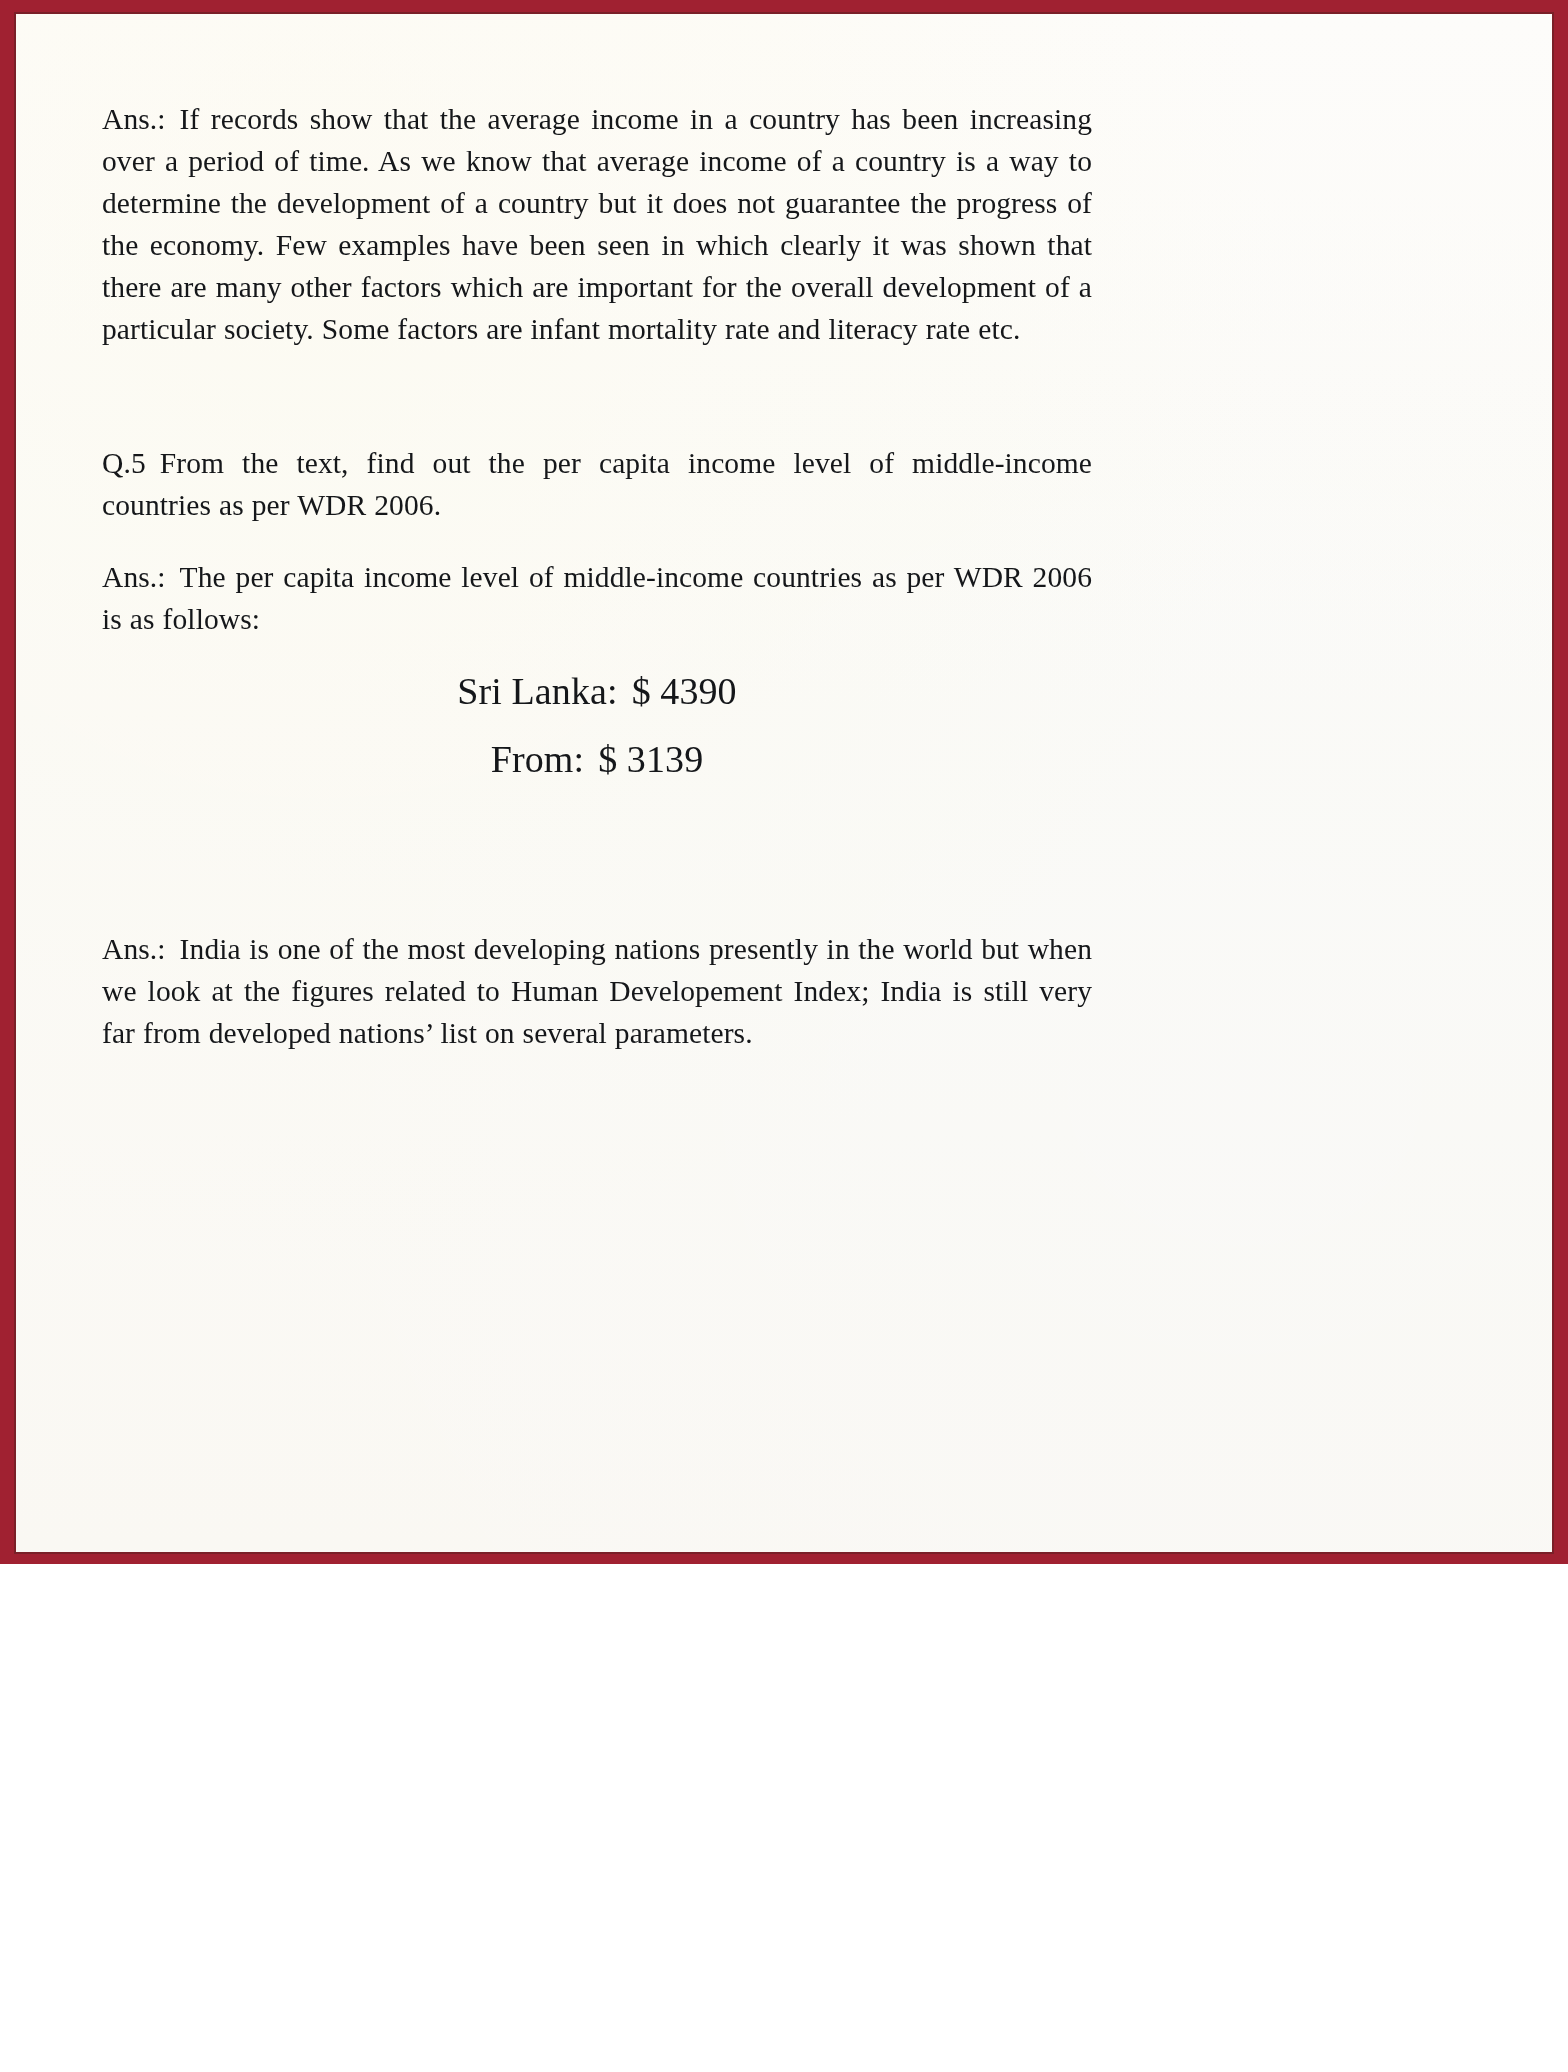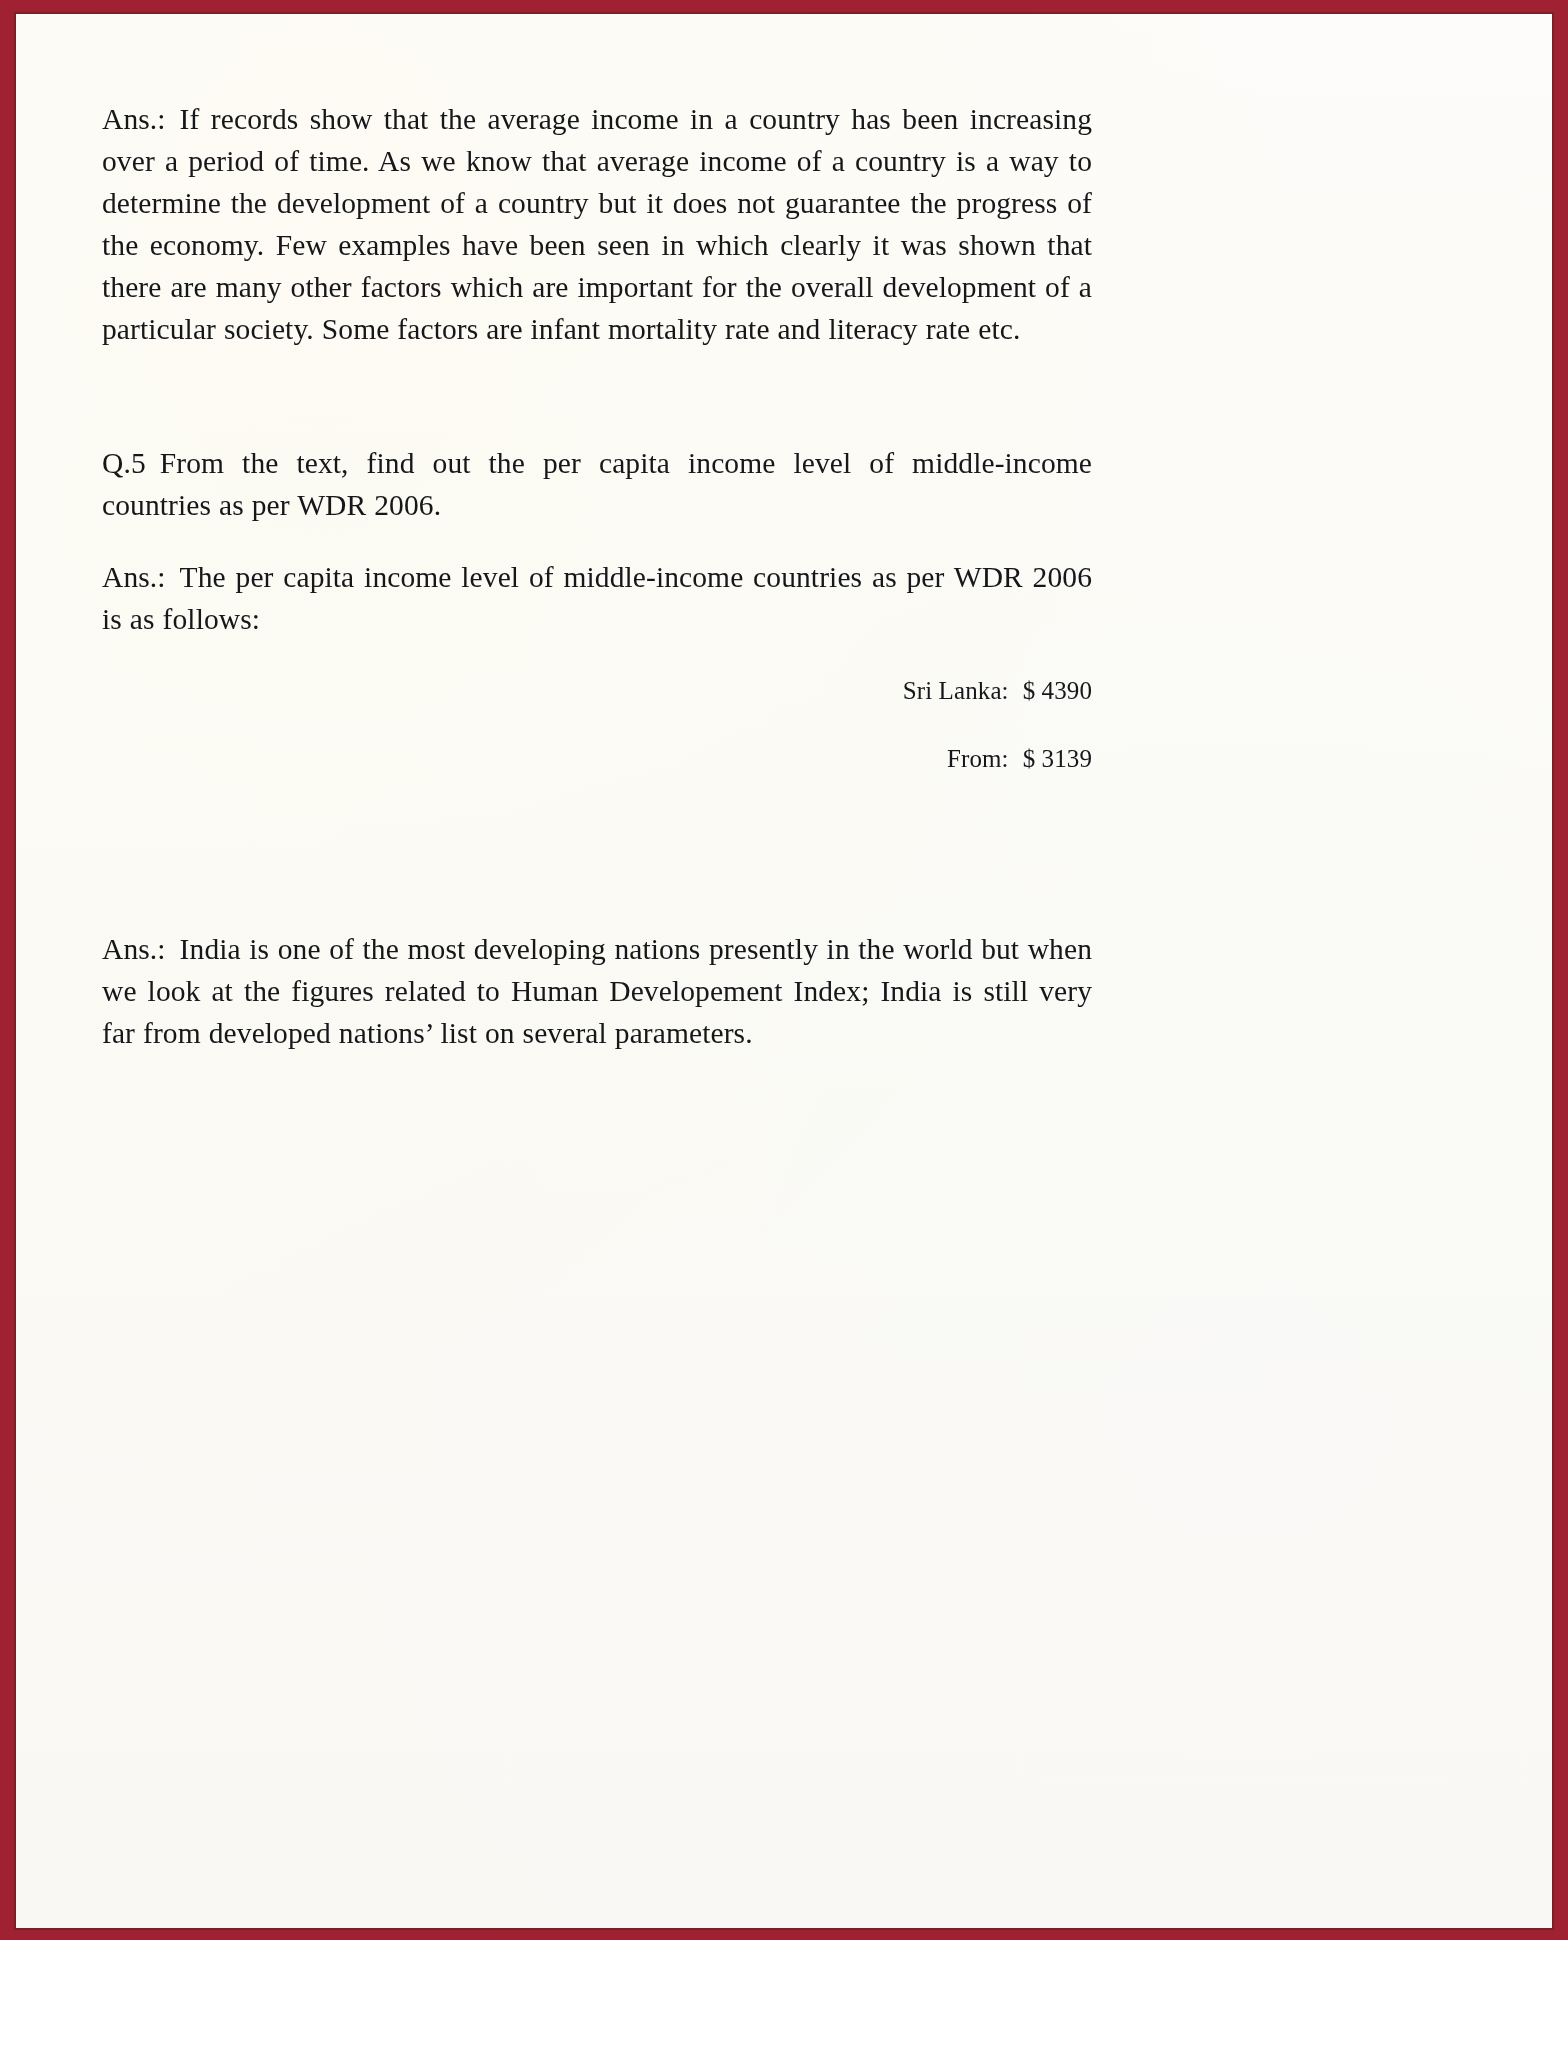--- a/index.html
+++ b/index.html
@@ -12,21 +12,21 @@
     height: 2072px;
     overflow: hidden;
     font-family: "Liberation Serif", "DejaVu Serif", serif;
   }
 
   
   #scan-frame {
     position: relative;
     box-sizing: border-box;
     width: 1568px;
-    height: 1940px;
+    height: 1564px;
     background: #a02131;
     padding: 12px 14px 10px 14px;
   }
 
   
   #page-sheet {
     position: relative;
     box-sizing: border-box;
     width: 100%;
     height: 100%;
@@ -65,23 +65,23 @@
     text-justify: inter-word;
     letter-spacing: 0.1px;
     word-spacing: 0.5px;
   }
   .para.j-last-left { text-align-last: left; }
   .gap-sm { height: 30px; }
   .gap-xl { height: 92px; }
 
   .listline {
     margin: 0;
-    font-size: 25px;
+    font-size: 38px;
     line-height: 42px;
-    text-align: right;
+    text-align: center;
     letter-spacing: 0.1px;
   }
 
   .listgap { height: 26px; }
 
   
   .lead-gap { display: inline-block; width: 14px; }
 </style>
 </head>
 <body>

